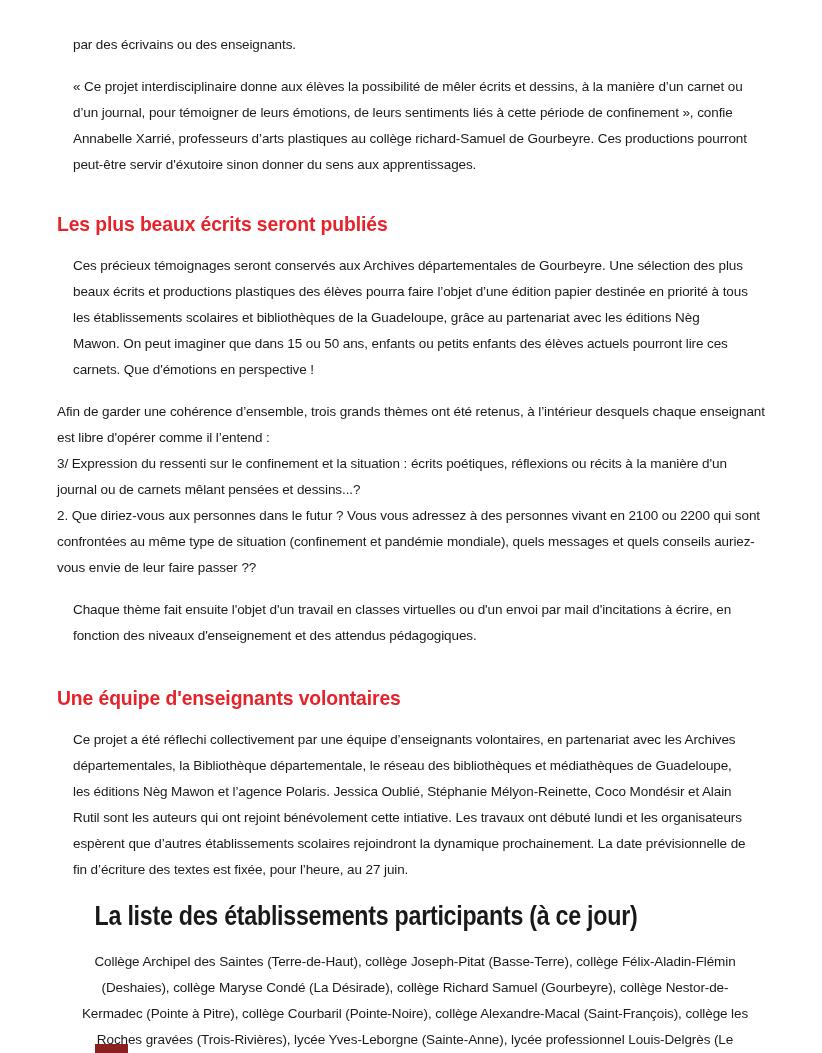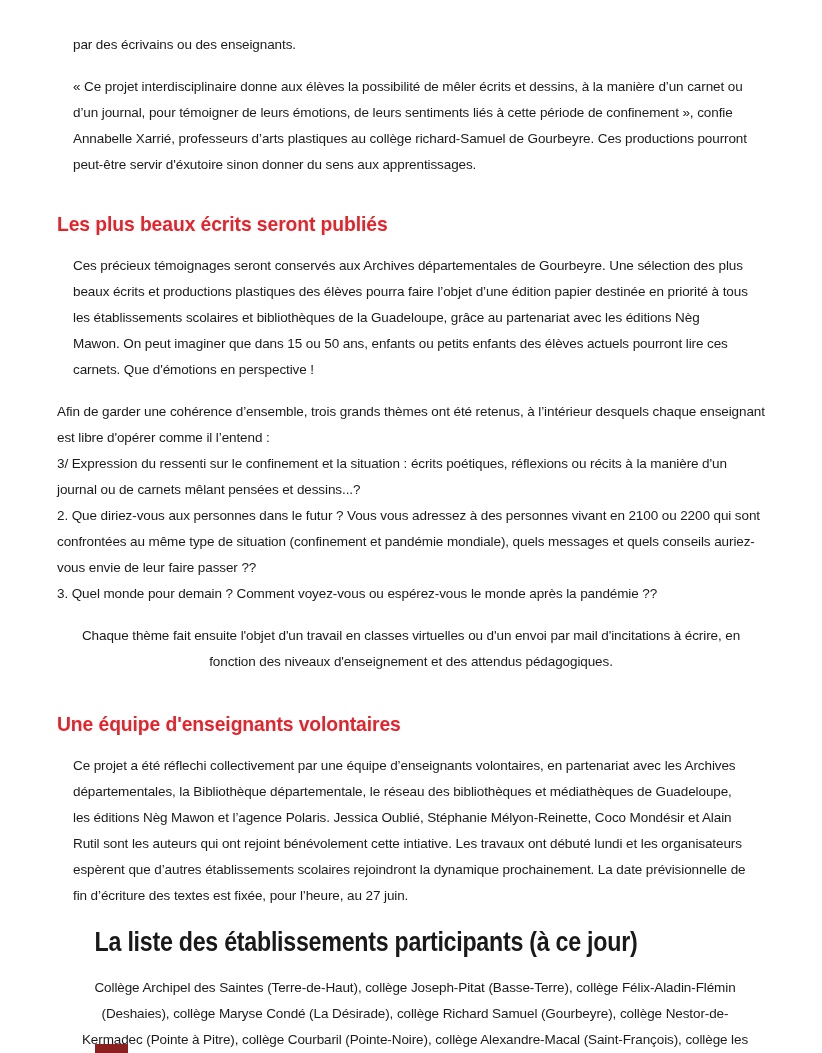--- a/index.html
+++ b/index.html
@@ -22,21 +22,21 @@
     line-height: 27px;
     font-weight: bold;
     margin: 32px 0 4px 0;
     white-space: nowrap;
     transform: scaleX(0.92);
     transform-origin: left center;
   }
   h2.red-heading.second { margin-top: 35px; }
   .themes-block { margin-top: 16px; }
   .themes-block div { margin: 0; }
-  .p-outro { margin-top: 7px; text-align: center; }
+  .p-outro { margin-top: 7px; }
   .participants-section { margin-top: 2px; padding-left: 8px; text-align: center; }
   h1.big-heading {
     color: #191919;
     font-size: 27px;
     line-height: 34px;
     font-weight: bold;
     letter-spacing: -0.3px;
     margin: 0 0 7px 0;
     white-space: nowrap;
     transform: scaleX(0.86);
@@ -61,21 +61,20 @@
 
     <p class="body p-quote">« Ce projet interdisciplinaire donne aux élèves la possibilité de mêler écrits et dessins, à la manière d’un carnet ou d’un journal, pour témoigner de leurs émotions, de leurs sentiments liés à cette période de confinement », confie Annabelle Xarrié, professeurs d’arts plastiques au collège richard-Samuel de Gourbeyre. Ces productions pourront peut-être servir d'éxutoire sinon donner du sens aux apprentissages.</p>
 
     <h2 class="red-heading">Les plus beaux écrits seront publiés</h2>
     <p class="body">Ces précieux témoignages seront conservés aux Archives départementales de Gourbeyre. Une sélection des plus beaux écrits et productions plastiques des élèves pourra faire l’objet d’une édition papier destinée en priorité à tous les établissements scolaires et bibliothèques de la Guadeloupe, grâce au partenariat avec les éditions Nèg Mawon. On peut imaginer que dans 15 ou 50 ans, enfants ou petits enfants des élèves actuels pourront lire ces carnets. Que d'émotions en perspective !</p>
 
     <div class="themes-block">
       <div>Afin de garder une cohérence d’ensemble, trois grands thèmes ont été retenus, à l’intérieur desquels chaque enseignant est libre d'opérer comme il l’entend :</div>
       <div>3/ Expression du ressenti sur le confinement et la situation : écrits poétiques, réflexions ou récits à la manière d'un journal ou de carnets mêlant pensées et dessins...?</div>
       <div>2. Que diriez-vous aux personnes dans le futur ? Vous vous adressez à des personnes vivant en 2100 ou 2200 qui sont confrontées au même type de situation (confinement et pandémie mondiale), quels messages et quels conseils auriez-vous envie de leur faire passer ??</div>
-      <div>3. Quel monde pour demain ? Comment voyez-vous ou espérez-vous le monde après la pandémie ??</div>
     </div>
 
     <p class="body p-outro">Chaque thème fait ensuite l'objet d'un travail en classes virtuelles ou d'un envoi par mail d'incitations à écrire, en fonction des niveaux d'enseignement et des attendus pédagogiques.</p>
 
     <h2 class="red-heading second">Une équipe d'enseignants volontaires</h2>
     <p class="body">Ce projet a été réflechi collectivement par une équipe d’enseignants volontaires, en partenariat avec les Archives départementales, la Bibliothèque départementale, le réseau des bibliothèques et médiathèques de Guadeloupe, les éditions Nèg Mawon et l’agence Polaris. Jessica Oublié, Stéphanie Mélyon-Reinette, Coco Mondésir et Alain Rutil sont les auteurs qui ont rejoint bénévolement cette intiative. Les travaux ont débuté lundi et les organisateurs espèrent que d’autres établissements scolaires rejoindront la dynamique prochainement. La date prévisionnelle de fin d’écriture des textes est fixée, pour l’heure, au 27 juin.</p>
 
     <div class="participants-section">
       <h1 class="big-heading">La liste des établissements participants (à ce jour)</h1>
       <p class="body">Collège Archipel des Saintes (Terre-de-Haut), collège Joseph-Pitat (Basse-Terre), collège Félix-Aladin-Flémin (Deshaies), collège Maryse Condé (La Désirade), collège Richard Samuel (Gourbeyre), collège Nestor-de-Kermadec (Pointe à Pitre), collège Courbaril (Pointe-Noire), collège Alexandre-Macal (Saint-François), collège les Roches gravées (Trois-Rivières), lycée Yves-Leborgne (Sainte-Anne), lycée professionnel Louis-Delgrès (Le Moule), lycée Hyacinthe-Bastaraud (Grand-Bourg de Marie-Galante), lycée des métiers Bertène-Juminer (Lamentin), lycée Raoul-Georges Nicolo (Basse-Terre), lycée Gerville-Reache (Basse-Terre).</p>

